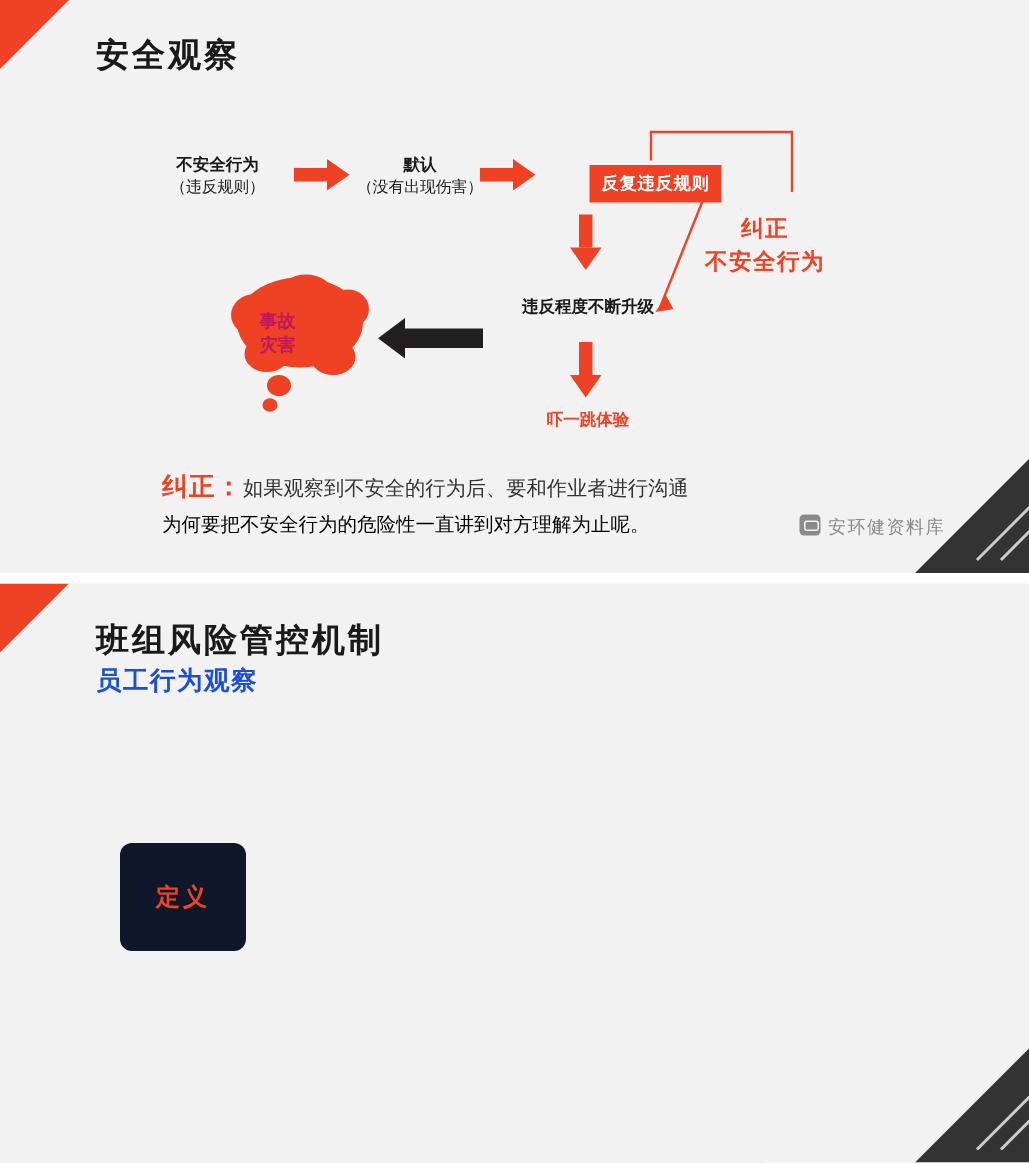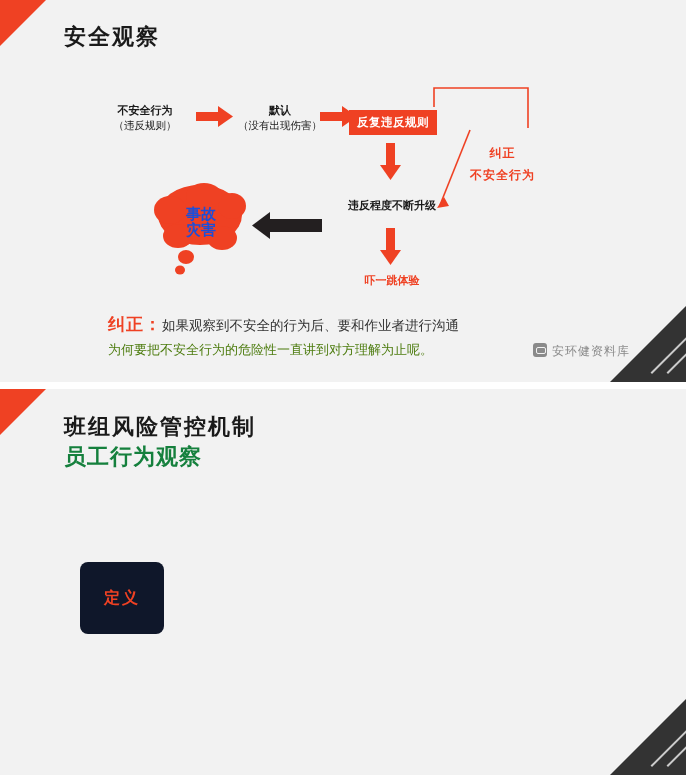--- a/index.html
+++ b/index.html
@@ -75,23 +75,23 @@
     font-weight: bold;
     color: #1a1a1a;
     letter-spacing: 2px;
   }
   .slide2 .slide-title {
     top: 23px;
   }
   .slide-subtitle {
     position: absolute;
     left: 64px; top: 53px;
-    font-size: 22px;
-    font-weight: bold;
-    color: #15803d;
+    font-size: 17px;
+    font-weight: bold;
+    color: #1d4ed8;
     letter-spacing: 1px;
   }
 
   
   .flow {
     position: absolute;
     left: 0; top: 0;
     width: 686px; height: 382px;
   }
   .flow-label {
@@ -108,58 +108,58 @@
   }
   .box-orange {
     position: absolute;
     background: #ef4123;
     color: #ffffff;
     font-size: 11.5px;
     font-weight: bold;
     padding: 5px 8px;
     text-align: center;
     letter-spacing: 0.5px;
+    margin-left: 44px;
   }
   .cloud-text {
     position: absolute;
     left: 173px; top: 206px;
     width: 56px;
-    text-align: center;
-    font-size: 15px;
-    font-weight: bold;
-    color: #1d4ed8;
+    font-size: 12px;
+    font-weight: bold;
+    color: #be185d;
     line-height: 16px;
     z-index: 4;
   }
   .correct-label {
     position: absolute;
     left: 470px; top: 142px;
     color: #ef4123;
-    font-size: 12px;
+    font-size: 15px;
     font-weight: bold;
     line-height: 22px;
     text-align: center;
     letter-spacing: 1px;
   }
   .note-line1 {
     position: absolute;
     left: 108px; top: 313px;
     font-size: 13.5px;
     color: #333333;
   }
   .note-line1 b {
     color: #ef4123;
     font-size: 17px;
     letter-spacing: 1px;
   }
   .note-line2 {
     position: absolute;
     left: 108px; top: 341px;
     font-size: 13px;
-    color: #4d7c0f;
+    color: #000000;
   }
 
   
   .def-badge {
     position: absolute;
     left: 80px; top: 562px;
     width: 84px; height: 72px;
     background: #0f172a;
     border-radius: 8px;
     color: #ef4123;

